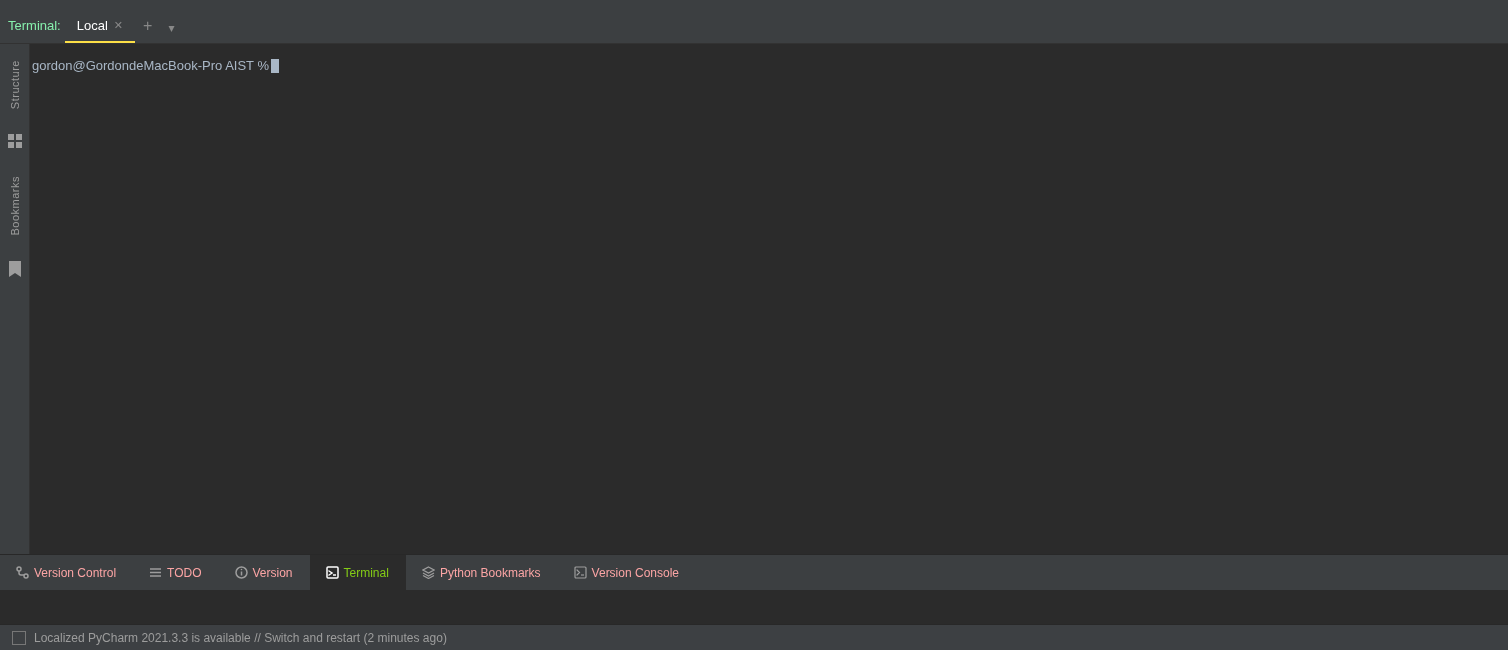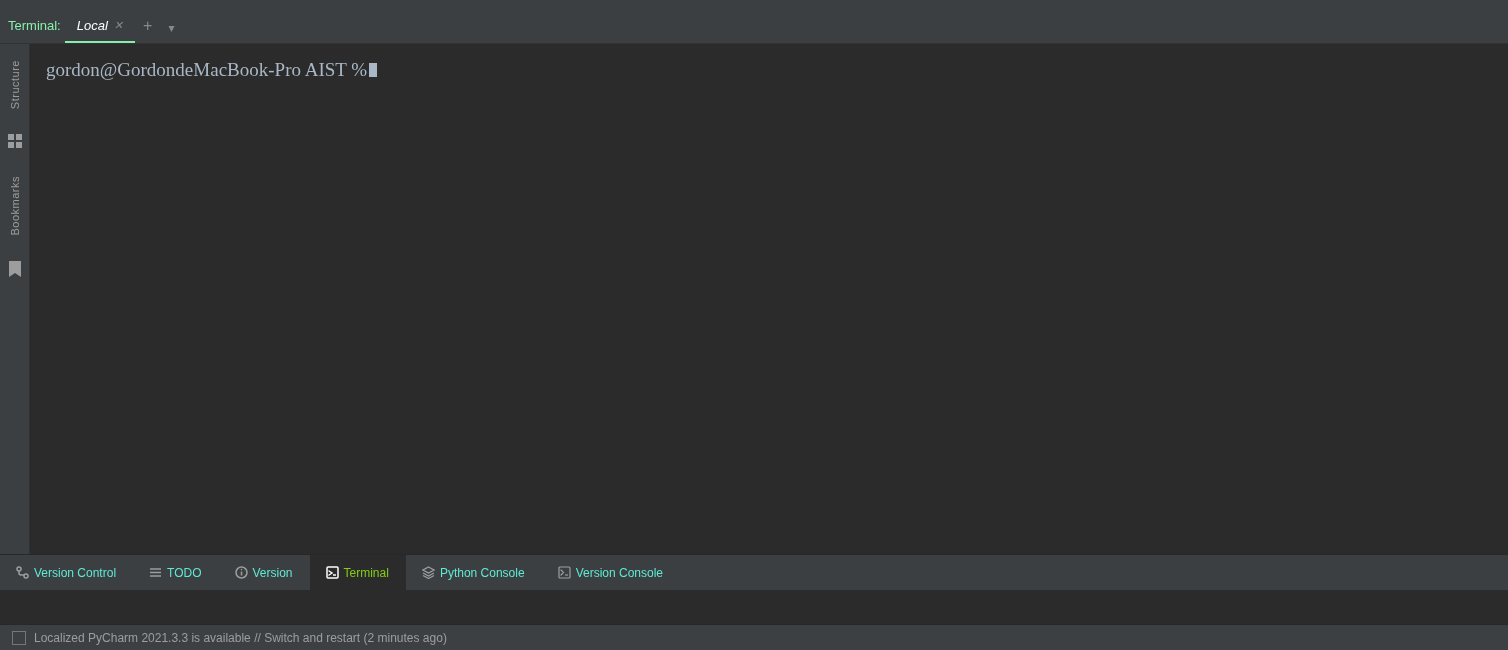--- a/index.html
+++ b/index.html
@@ -42,22 +42,21 @@
       padding: 6px 12px 8px 12px;
       font-size: 13px;
       color: #bbbbbb;
       cursor: pointer;
       position: relative;
       border-bottom: 2px solid transparent;
     }
 
     .tab-item.active {
       color: #ffffff;
-      border-bottom: 2px solid #86efac;
-      font-style: italic;
+      border-bottom: 2px solid #fde047;
     }
 
     .tab-item .tab-close {
       margin-left: 6px;
       font-size: 11px;
       color: #888;
       cursor: pointer;
     }
 
     .tab-add {
@@ -118,25 +117,25 @@
     .side-panel-icon {
       font-size: 14px;
       color: #9d9d9d;
       padding: 8px 0;
       cursor: pointer;
     }
 
     
     .terminal-area {
       flex: 1;
-      margin-left: 30px;
+      margin-left: 16px;
       padding: 12px 16px;
       color: #a9b7c6;
-      font-family: Liberation Serif, serif;
-      font-size: 19px;
+      font-family: Liberation Sans, sans-serif;
+      font-size: 13px;
       line-height: 1.5;
       background: #2b2b2b;
       overflow: auto;
     }
 
     .terminal-prompt {
       color: #a9b7c6;
       display: flex;
       align-items: center;
     }
@@ -165,21 +164,21 @@
       flex-shrink: 0;
     }
 
     .bottom-tab {
       display: flex;
       align-items: center;
       gap: 5px;
       padding: 0 16px;
       height: 100%;
       font-size: 12px;
-      color: #5eead4;
+      color: #fca5a5;
       cursor: pointer;
       border-right: 1px solid transparent;
       white-space: nowrap;
     }
 
     .bottom-tab.active {
       color: #84cc16;
       background: #2b2b2b;
     }
 
@@ -317,21 +316,21 @@
   </div>
 
   <div class="bottom-tab">
     <span class="bottom-tab-icon icon-svg">
       <svg width="13" height="13" viewBox="0 0 13 13" fill="none">
         <path d="M6.5 1L12 4l-5.5 3L1 4z" stroke="#9d9d9d" stroke-width="1.2"></path>
         <path d="M1 7l5.5 3L12 7" stroke="#9d9d9d" stroke-width="1.2"></path>
         <path d="M1 9.5l5.5 3L12 9.5" stroke="#9d9d9d" stroke-width="1.2"></path>
       </svg>
     </span>
-    <span>Python Console</span>
+    <span>Python Bookmarks</span>
   </div>
 
   <div class="bottom-tab">
     <span class="bottom-tab-icon icon-svg">
       <svg width="13" height="13" viewBox="0 0 13 13" fill="none">
         <rect x="1" y="1" width="11" height="11" rx="1" stroke="#9d9d9d" stroke-width="1.2"></rect>
         <path d="M3 4l2.5 2.5L3 9" stroke="#9d9d9d" stroke-width="1.2" stroke-linecap="round"></path>
         <line x1="7" y1="9" x2="10" y2="9" stroke="#9d9d9d" stroke-width="1.2"></line>
       </svg>
     </span>

